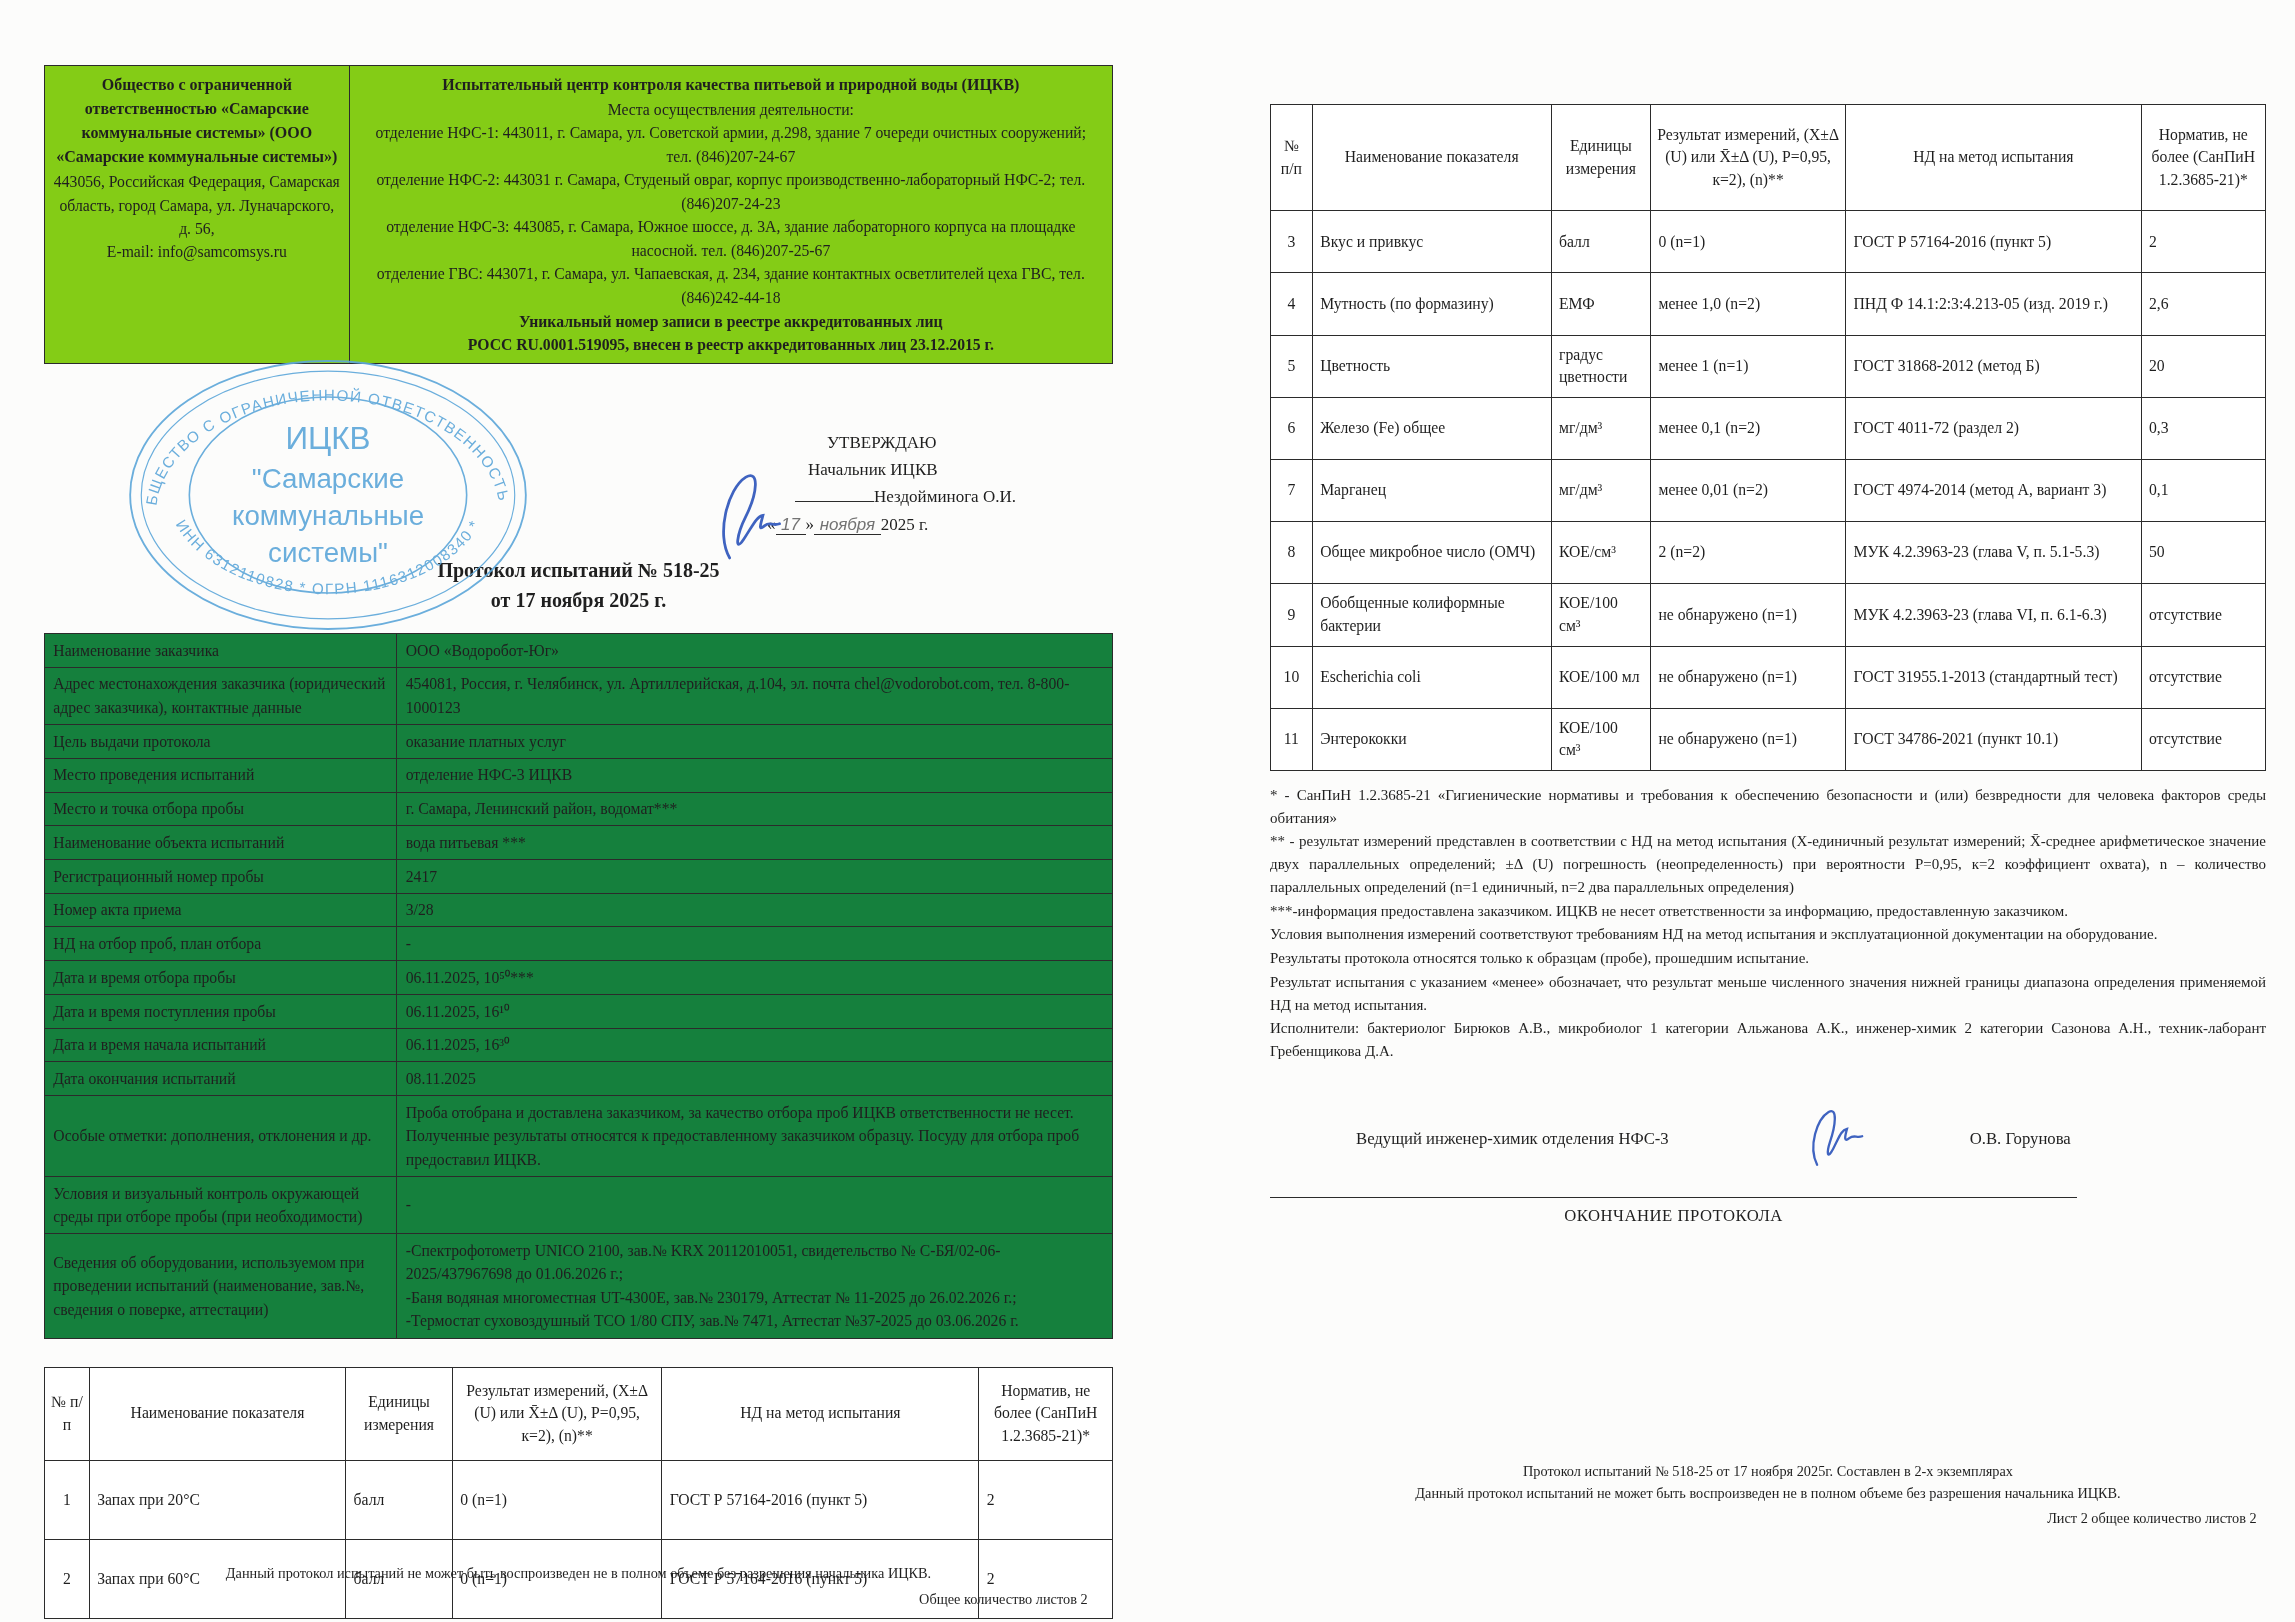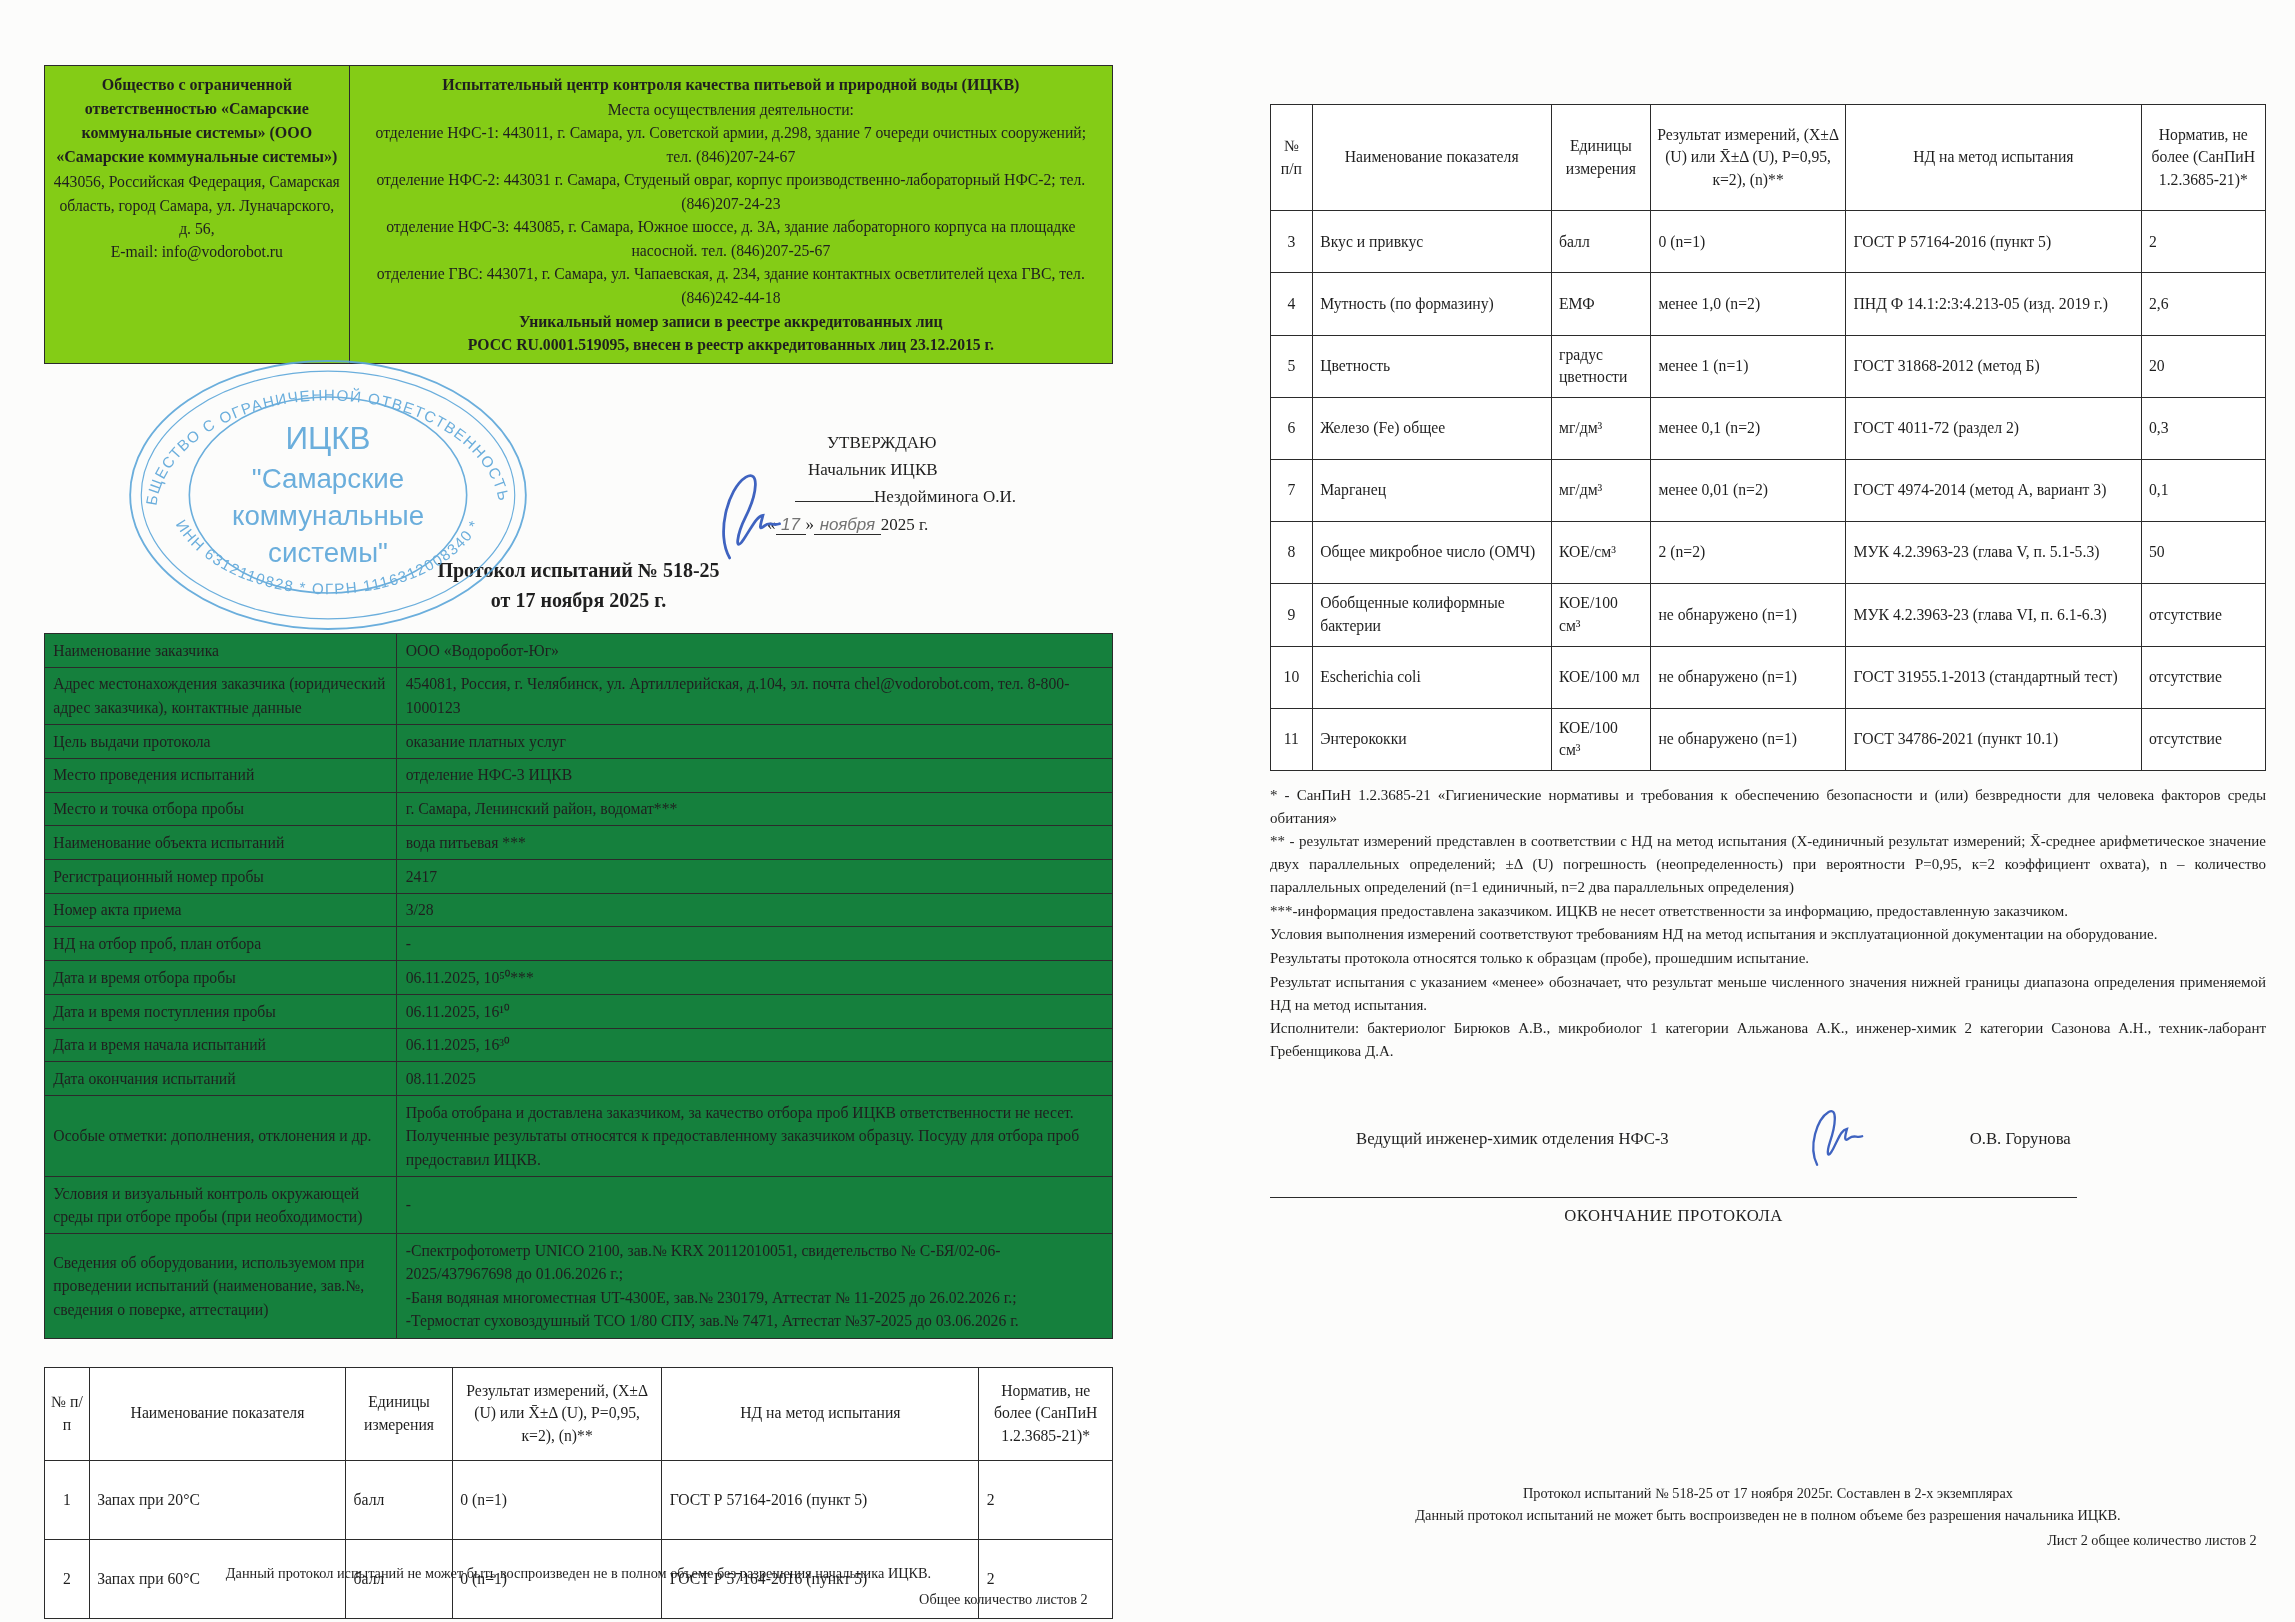--- a/index.html
+++ b/index.html
@@ -58,21 +58,21 @@
   #rt1{margin-top:28px;}
   #rt1 th{padding:12px 4.6px;}
   #rt1 td{height:69px;}
   #rt2 th{padding:18.5px 4.6px;}
   #rt2 td{height:52px;}
 
   
   .footer1{position:absolute;left:44px;top:1563px;width:1069px;font-size:14.3px;line-height:1.5;}
   .f1a{text-align:center;}
   .f1b{text-align:right;padding-right:25.4px;margin-top:4.6px;}
-  .footer2{position:absolute;left:1270px;top:1460px;width:996px;font-size:14.3px;line-height:1.55;margin-top:22px;}
+  .footer2{position:absolute;left:1270px;top:1460px;width:996px;font-size:14.3px;line-height:1.55;}
   .f2a,.f2b{text-align:center;}
   .f2c{text-align:right;padding-right:9.3px;margin-top:2.8px;}
 
   
   .footnotes{margin-top:13px;font-size:15px;line-height:1.52;text-align:justify;}
   .footnotes p{margin:0 0 0.9px 0;}
   .sign-row{margin-top:42px;display:flex;align-items:center;position:relative;height:69px;gap:32px;}
   .sign-role{margin-left:86px;font-size:16.7px;}
   .sign-scribble{margin-left:88px;}
   .sign-name{margin-left:56px;font-size:16.7px;}
@@ -82,21 +82,21 @@
 </style>
 </head>
 <body>
 
 <div class="page" id="page1">
 
   <div class="head-table">
     <div class="org-box">
       <div class="org-name">Общество с ограниченной ответственностью «Самарские коммунальные системы» (ООО «Самарские коммунальные системы»)</div>
       <div class="org-addr">443056, Российская Федерация, Самарская область, город Самара, ул. Луначарского, д. 56,</div>
-      <div class="org-mail">E-mail: info@vodorobot.ru</div>
+      <div class="org-mail">E-mail: info@samcomsys.ru</div>
     </div>
     <div class="center-box">
       <div class="cb-title">Испытательный центр контроля качества питьевой и природной воды (ИЦКВ)</div>
       <div class="cb-line">Места осуществления деятельности:</div>
       <div class="cb-line">отделение НФС-1: 443011, г. Самара, ул. Советской армии, д.298, здание 7 очереди очистных сооружений; тел. (846)207-24-67</div>
       <div class="cb-line">отделение НФС-2: 443031 г. Самара, Студеный овраг, корпус производственно-лабораторный НФС-2; тел. (846)207-24-23</div>
       <div class="cb-line">отделение НФС-3: 443085, г. Самара, Южное шоссе, д. 3А, здание лабораторного корпуса на площадке насосной. тел. (846)207-25-67</div>
       <div class="cb-line">отделение ГВС: 443071, г. Самара, ул. Чапаевская, д. 234, здание контактных осветлителей цеха ГВС, тел.  (846)242-44-18</div>
       <div class="cb-line cb-bold">Уникальный номер записи в реестре аккредитованных лиц</div>
       <div class="cb-line cb-bold">РОСС RU.0001.519095,  внесен в реестр аккредитованных лиц 23.12.2015 г.</div>

